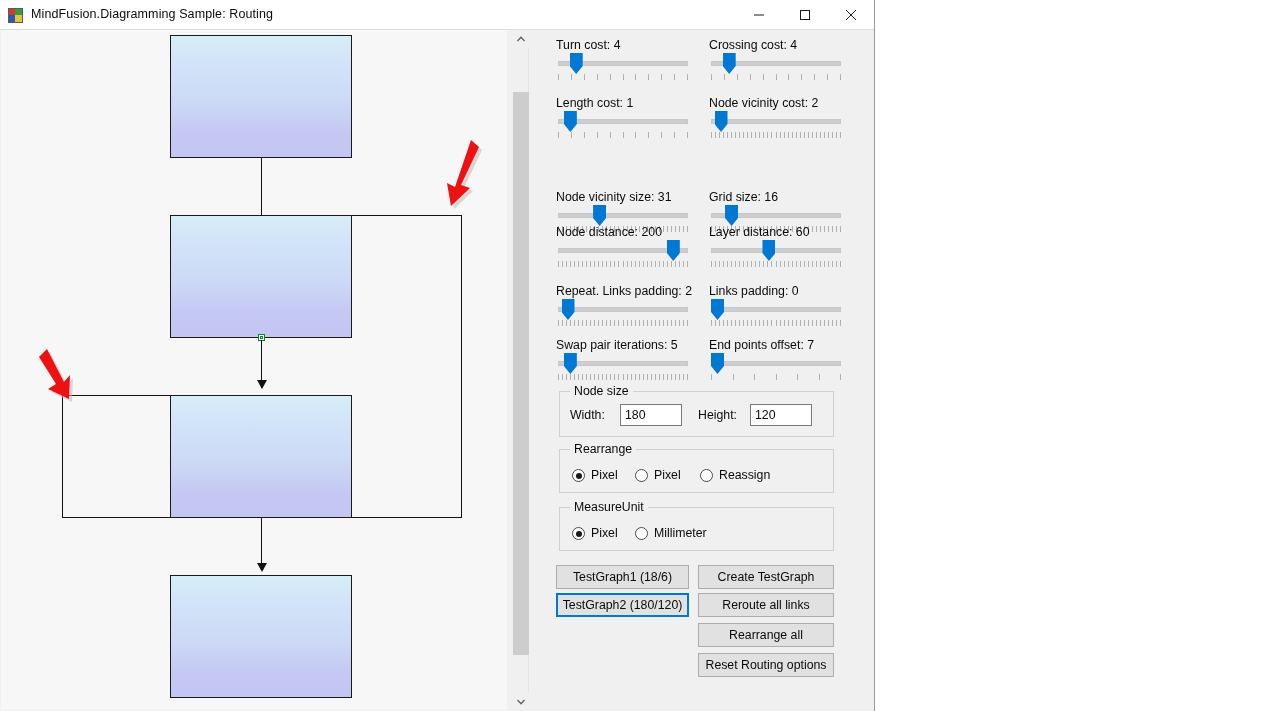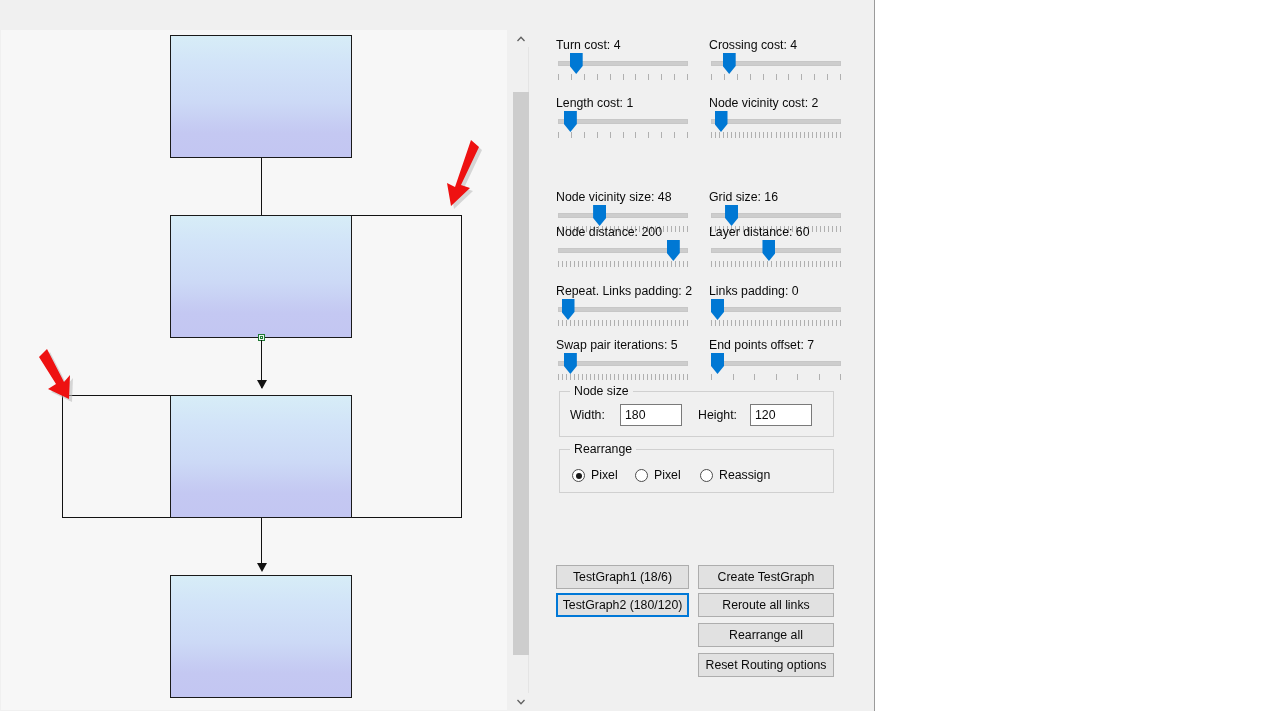--- a/index.html
+++ b/index.html
@@ -163,20 +163,46 @@
   }
   .expected-arrow{position:absolute;}
 </style>
 </head>
 <body>
 
 <div id="root">
 
   <div class="app-window">
 
+    <div class="titlebar">
+      <div class="title-icon">
+        <i class="ti-r"></i>
+          <i class="ti-g"></i>
+          <i class="ti-b"></i>
+          <i class="ti-y"></i>
+      </div>
+      <div class="title-text">MindFusion.Diagramming Sample: Routing</div>
+
+      <div class="win-btn btn-min">
+        <svg width="12" height="12" viewBox="0 0 12 12">
+          <line x1="1" y1="6" x2="11" y2="6" stroke="#1a1a1a" stroke-width="1"></line>
+        </svg>
+      </div>
+      <div class="win-btn btn-max">
+        <svg width="12" height="12" viewBox="0 0 12 12">
+          <rect x="1.5" y="1.5" width="9" height="9" fill="none" stroke="#1a1a1a" stroke-width="1"></rect>
+        </svg>
+      </div>
+      <div class="win-btn btn-close">
+        <svg width="12" height="12" viewBox="0 0 12 12">
+          <line x1="1" y1="1" x2="11" y2="11" stroke="#1a1a1a" stroke-width="1"></line>
+          <line x1="11" y1="1" x2="1" y2="11" stroke="#1a1a1a" stroke-width="1"></line>
+        </svg>
+      </div>
+    </div>
 
     <div class="canvas">
 
       <div class="node" style="left:169px;top:5px;width:182px;height:123px;"></div>
 
       <div class="lnk v" style="left:260px;top:128px;height:76px;"></div>
       <div class="arrowhead" style="left:256px;top:196px;"></div>
       <div class="port-circle" style="left:257px;top:203px;"></div>
 
       <div class="node" style="left:169px;top:185px;width:182px;height:123px;"></div>
@@ -326,21 +352,21 @@
               <i style="left:108.84px"></i>
               <i style="left:112.88px"></i>
               <i style="left:116.91px"></i>
               <i style="left:120.94px"></i>
               <i style="left:124.97px"></i>
               <i style="left:129.00px"></i>
             </div>
         </div>
 
         <div class="slider-group" style="left:27px;top:160px;">
-          <div class="slider-label">Node vicinity size: 48</div>
+          <div class="slider-label">Node vicinity size: 31</div>
           <div class="slider-track"></div>
           <div class="slider-thumb" style="left: 37.1px;"></div>
           <div class="slider-ticks">
               <i style="left:0.00px"></i>
               <i style="left:4.03px"></i>
               <i style="left:8.06px"></i>
               <i style="left:12.09px"></i>
               <i style="left:16.13px"></i>
               <i style="left:20.16px"></i>
               <i style="left:24.19px"></i>
@@ -647,20 +673,31 @@
           <div class="radio-item" style="left:75px;top:18px;">
             <span class="radio-mark"></span>
             <span class="radio-text">Pixel</span>
           </div>
           <div class="radio-item" style="left:140px;top:18px;">
             <span class="radio-mark"></span>
             <span class="radio-text">Reassign</span>
           </div>
         </div>
 
+        <div class="groupbox" style="left:30px;top:477px;width:275px;height:44px;">
+          <div class="gb-title">MeasureUnit</div>
+          <div class="radio-item checked" style="left:12px;top:18px;">
+            <span class="radio-mark"></span>
+            <span class="radio-text">Pixel</span>
+          </div>
+          <div class="radio-item" style="left:75px;top:18px;">
+            <span class="radio-mark"></span>
+            <span class="radio-text">Millimeter</span>
+          </div>
+        </div>
 
         <div class="btn" style="left:27px;top:535px;width:133px;">TestGraph1 (18/6)</div>
         <div class="btn focused" style="left:27px;top:563px;width:133px;">TestGraph2 (180/120)</div>
 
         <div class="btn" style="left:169px;top:535px;width:136px;">Create TestGraph</div>
         <div class="btn" style="left:169px;top:563px;width:136px;">Reroute all links</div>
         <div class="btn" style="left:169px;top:593px;width:136px;">Rearrange all</div>
         <div class="btn" style="left:169px;top:623px;width:136px;">Reset Routing options</div>
 
       </div>

